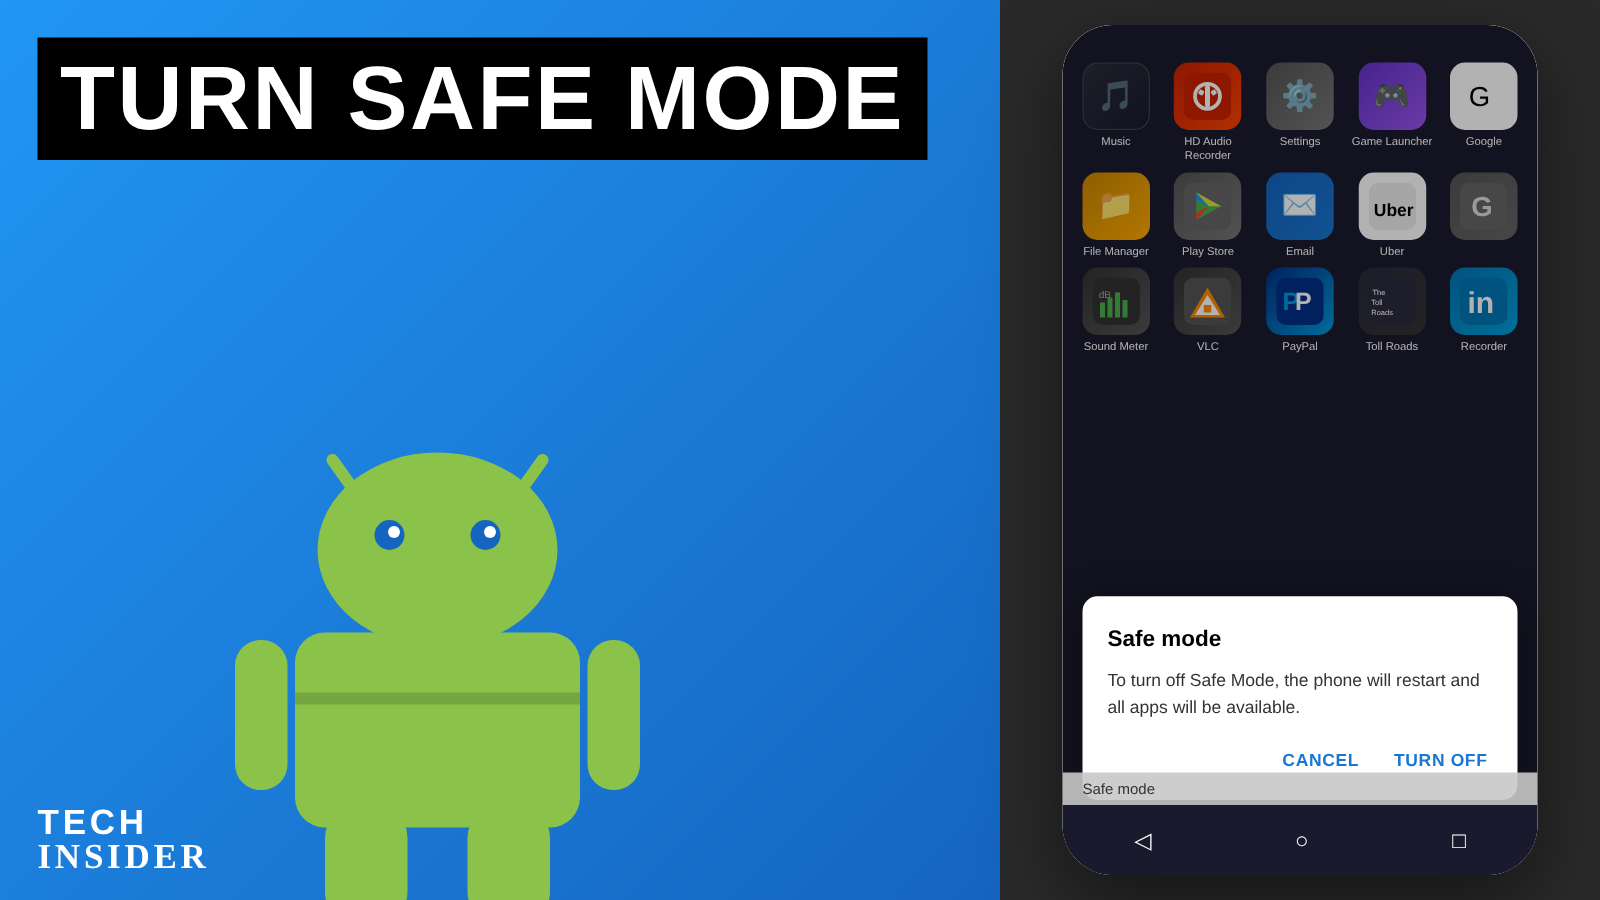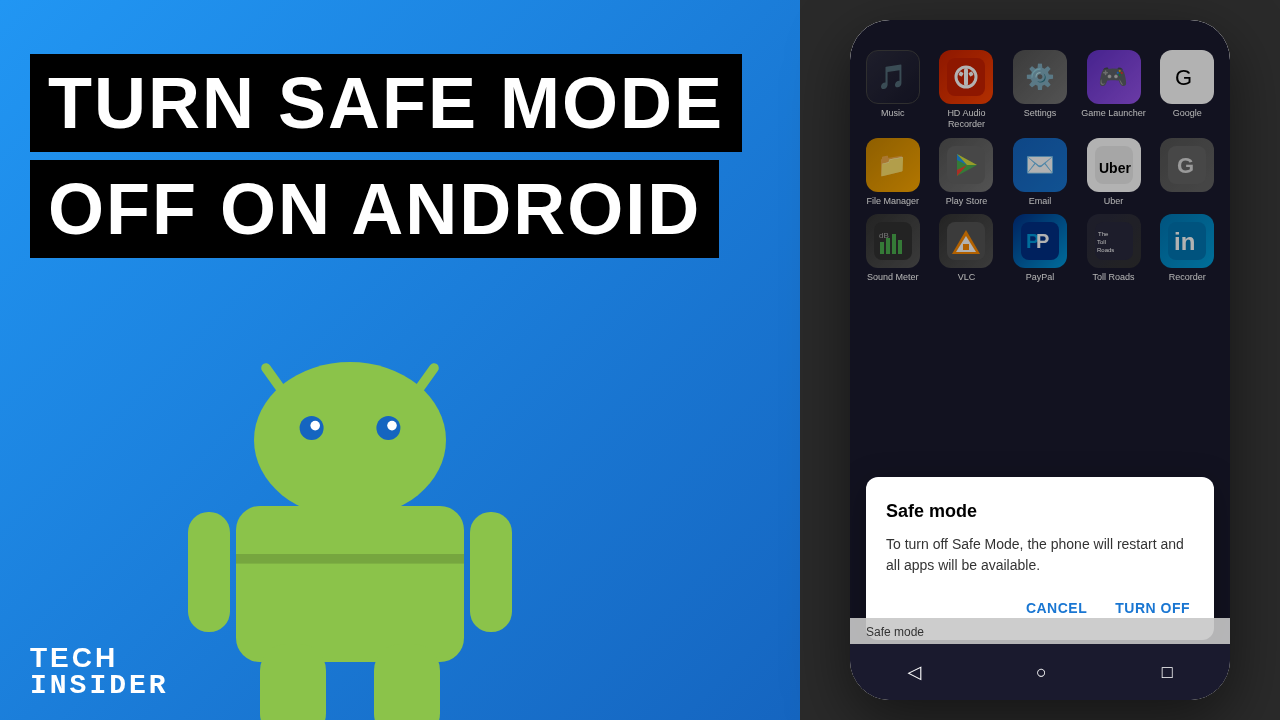--- a/index.html
+++ b/index.html
@@ -27,21 +27,20 @@
       top: 30px;
       left: 30px;
       width: 730px;
     }
 
     .title-line1 {
       background: #000;
       display: inline-block;
       padding: 8px 18px;
       margin-bottom: 8px;
-      margin-top: 24px;
     }
 
     .title-line1 span {
       color: #fff;
       font-size: 72px;
       font-weight: 900;
       letter-spacing: 2px;
       text-transform: uppercase;
       font-family: Arial Black, Arial, sans-serif;
       white-space: nowrap;
@@ -85,21 +84,21 @@
       font-weight: 900;
       font-family: Arial Black, Arial, sans-serif;
       letter-spacing: 3px;
       line-height: 1;
     }
 
     .branding .insider {
       color: #fff;
       font-size: 28px;
       font-weight: 900;
-      font-family: Liberation Mono, monospace;
+      font-family: Liberation Serif, serif;
       letter-spacing: 3px;
       line-height: 1;
     }
 
     
     .right-panel {
       position: absolute;
       right: 0; top: 0;
       width: 480px;
       height: 720px;
@@ -272,23 +271,20 @@
   </style>
 </head>
 <body>
 
 <div class="left-panel">
   <div class="title-area">
     <div class="title-line1">
       <span>TURN SAFE MODE</span>
     </div>
     <br>
-    <div class="title-line2">
-      <span>OFF ON ANDROID</span>
-    </div>
   </div>
 
   <div class="android-robot">
     <svg viewBox="0 0 300 350" xmlns="http://www.w3.org/2000/svg" class="robot">
 
       <line x1="105" y1="75" x2="80" y2="40" stroke="#8bc34a" stroke-width="8" stroke-linecap="round"></line>
       <line x1="195" y1="75" x2="220" y2="40" stroke="#8bc34a" stroke-width="8" stroke-linecap="round"></line>
 
       <ellipse cx="150" cy="100" rx="80" ry="65" fill="#8bc34a"></ellipse>
 

